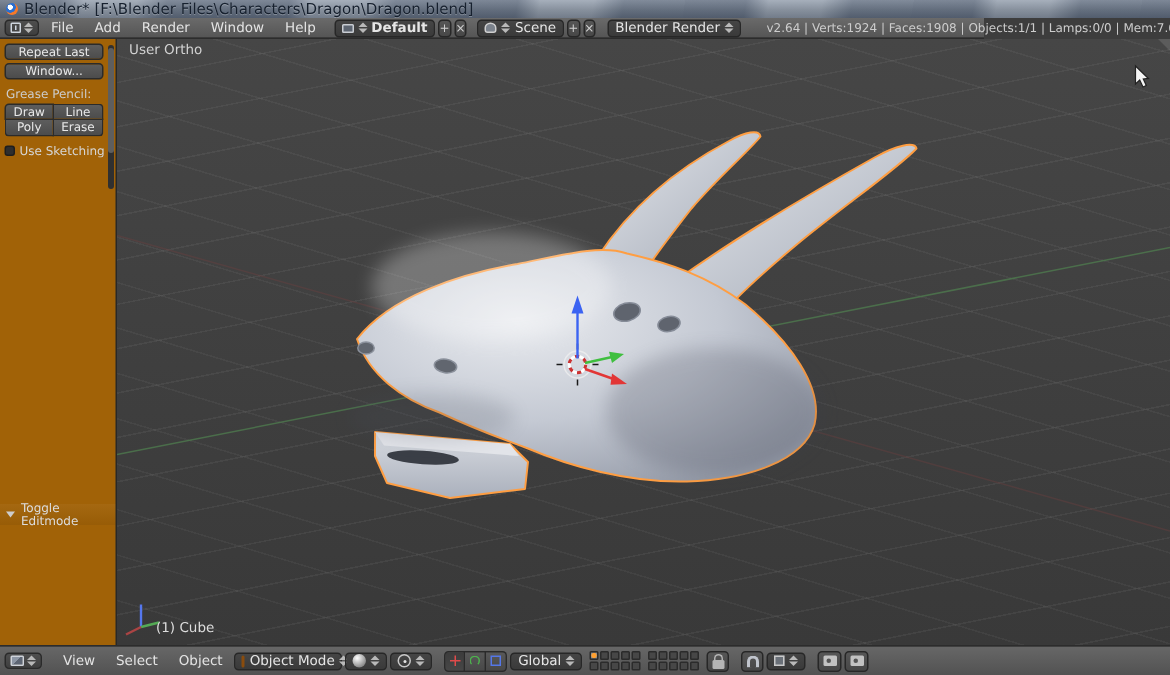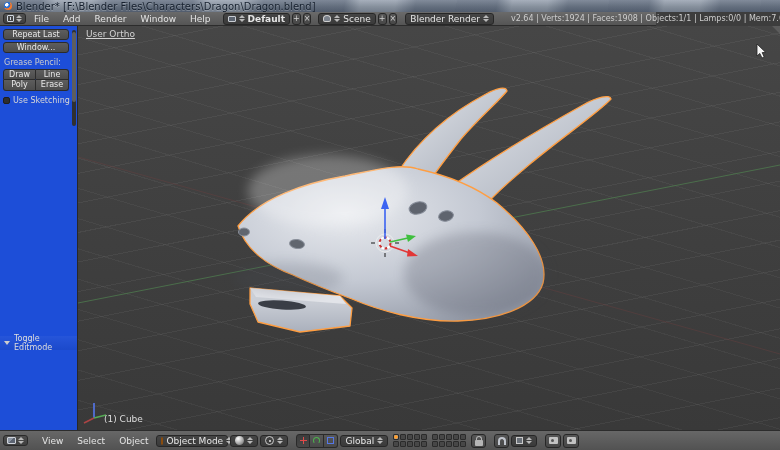--- a/index.html
+++ b/index.html
@@ -51,21 +51,21 @@
   .info-icon::after { content:""; position:absolute; left:2px; top:1px; width:1px; height:3px; background:#cfd6df; }
   .screen-icon { width:8px; height:6px; border:1px solid #c9cdd3; border-radius:1px; background:#5c6470; }
   .scene-icon { width:8px; height:7px; border:1px solid #cfcfcf; border-radius:50% 50% 2px 2px; background:#7b828c; }
   .stats-text { margin-left:5px; color:#cdcdcd; font-size:8px; white-space:nowrap; }
   .blender-logo-icon { width:9px; height:9px; border-radius:50%; margin-left:8px;
     background:radial-gradient(circle at 40% 35%, #ffffff 0 20%, #2d71c9 24% 40%, #f5792a 46%); }
 
   
   .toolshelf {
     position:absolute; left:0; top:26px; width:78px; height:404px;
-    background:#1d4ed8; border-right:1px solid #282828; padding:3px 4px 0 3px;
+    background:#a16207; border-right:1px solid #282828; padding:3px 4px 0 3px;
   }
   .ts-btn {
     width:66px; height:11px; margin-bottom:2px;
     background:linear-gradient(#5d5d5d,#4c4c4c); border:1px solid #2b2b2b; border-radius:3px;
     color:#e8e8e8; font-size:8px; text-align:center; line-height:9px;
     overflow:hidden; white-space:nowrap;
   }
   .ts-label { margin:5px 0 2px 1px; color:#cccccc; font-size:8px; }
   .gp-grid { display:grid; grid-template-columns:33px 33px; width:66px; }
   .gp-cell {
@@ -85,21 +85,21 @@
   .ts-scrollbar .thumb { position:absolute; left:0; top:2px; width:4px; height:70px; background:#5e5e5e; border-radius:2px; }
 
   
   .viewport {
     position:absolute; left:78px; top:26px; width:702px; height:404px;
     background-image:
       repeating-linear-gradient(168.7deg, transparent 0 28px, rgba(255,255,255,.05) 28px 29px),
       repeating-linear-gradient(16.7deg, transparent 0 28px, rgba(255,255,255,.045) 28px 29px),
       linear-gradient(#464646,#393939);
   }
-  .vp-label { position:absolute; left:8px; top:3px; color:#d2d2d2; font-size:9px;text-decoration:underline; }
+  .vp-label { position:absolute; left:8px; top:3px; color:#d2d2d2; font-size:9px; }
   .vp-object-label { position:absolute; left:26px; bottom:6px; color:#dddddd; font-size:9px; }
   .vp-svg { position:absolute; left:0; top:0; }
   .corner-widget { position:absolute; right:0; top:0; width:0; height:0;
     border-left:8px solid transparent; border-top:8px solid rgba(255,255,255,.12); }
 
   
   .bottombar {
     position:absolute; left:0; top:430px; width:780px; height:20px;
     background:linear-gradient(#676767,#525252);
     border-top:1px solid #2c2c2c;

